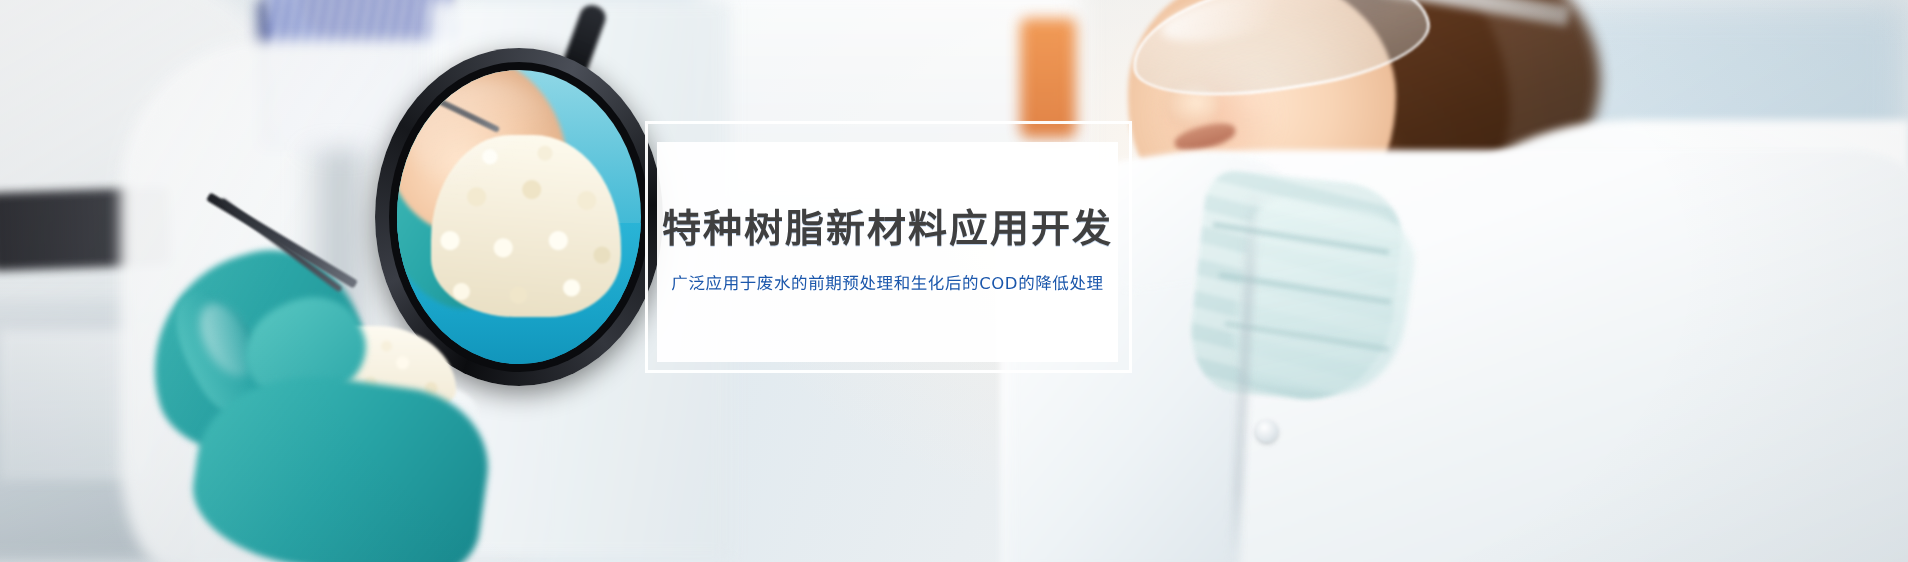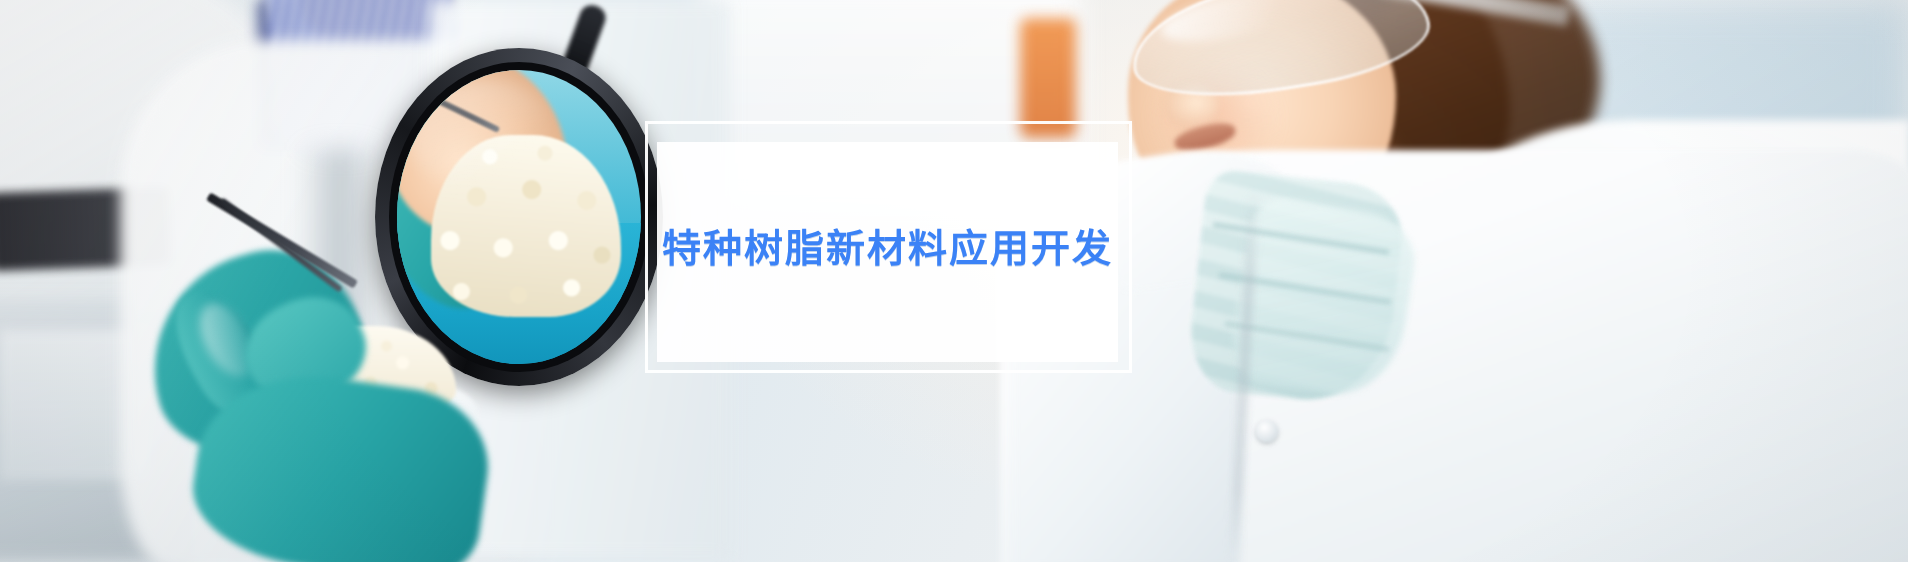--- a/index.html
+++ b/index.html
@@ -449,26 +449,25 @@
     height: 220px;
     background: rgba(255,255,255,.94);
     display: flex;
     flex-direction: column;
     align-items: center;
     justify-content: center;
   }
   .card-title {
     font-size: 39px;
     font-weight: 700;
-    color: #3b82f6;
+    color: #404040;
     letter-spacing: 2px;
     line-height: 1;
     white-space: nowrap;
     text-shadow: 0 1px 0 rgba(21,88,176,.25);
-    font-family: Liberation Mono, monospace;
   }
   .card-sub {
     margin-top: 25px;
     font-size: 16.5px;
     font-weight: 400;
     color: #1a56ab;
     letter-spacing: .6px;
     line-height: 1.3;
     white-space: nowrap;
   }
@@ -541,15 +540,16 @@
     <div class="glove-c"></div>
     <div class="glove-b"></div>
 
     <div class="vignette"></div>
   </div>
 
   <div class="card-frame"></div>
 
   <div class="card-panel">
     <div class="card-title">特种树脂新材料应用开发</div>
+    <div class="card-sub">广泛应用于废水的前期预处理和生化后的COD的降低处理</div>
   </div>
 
 </div>
 
 </body></html>

